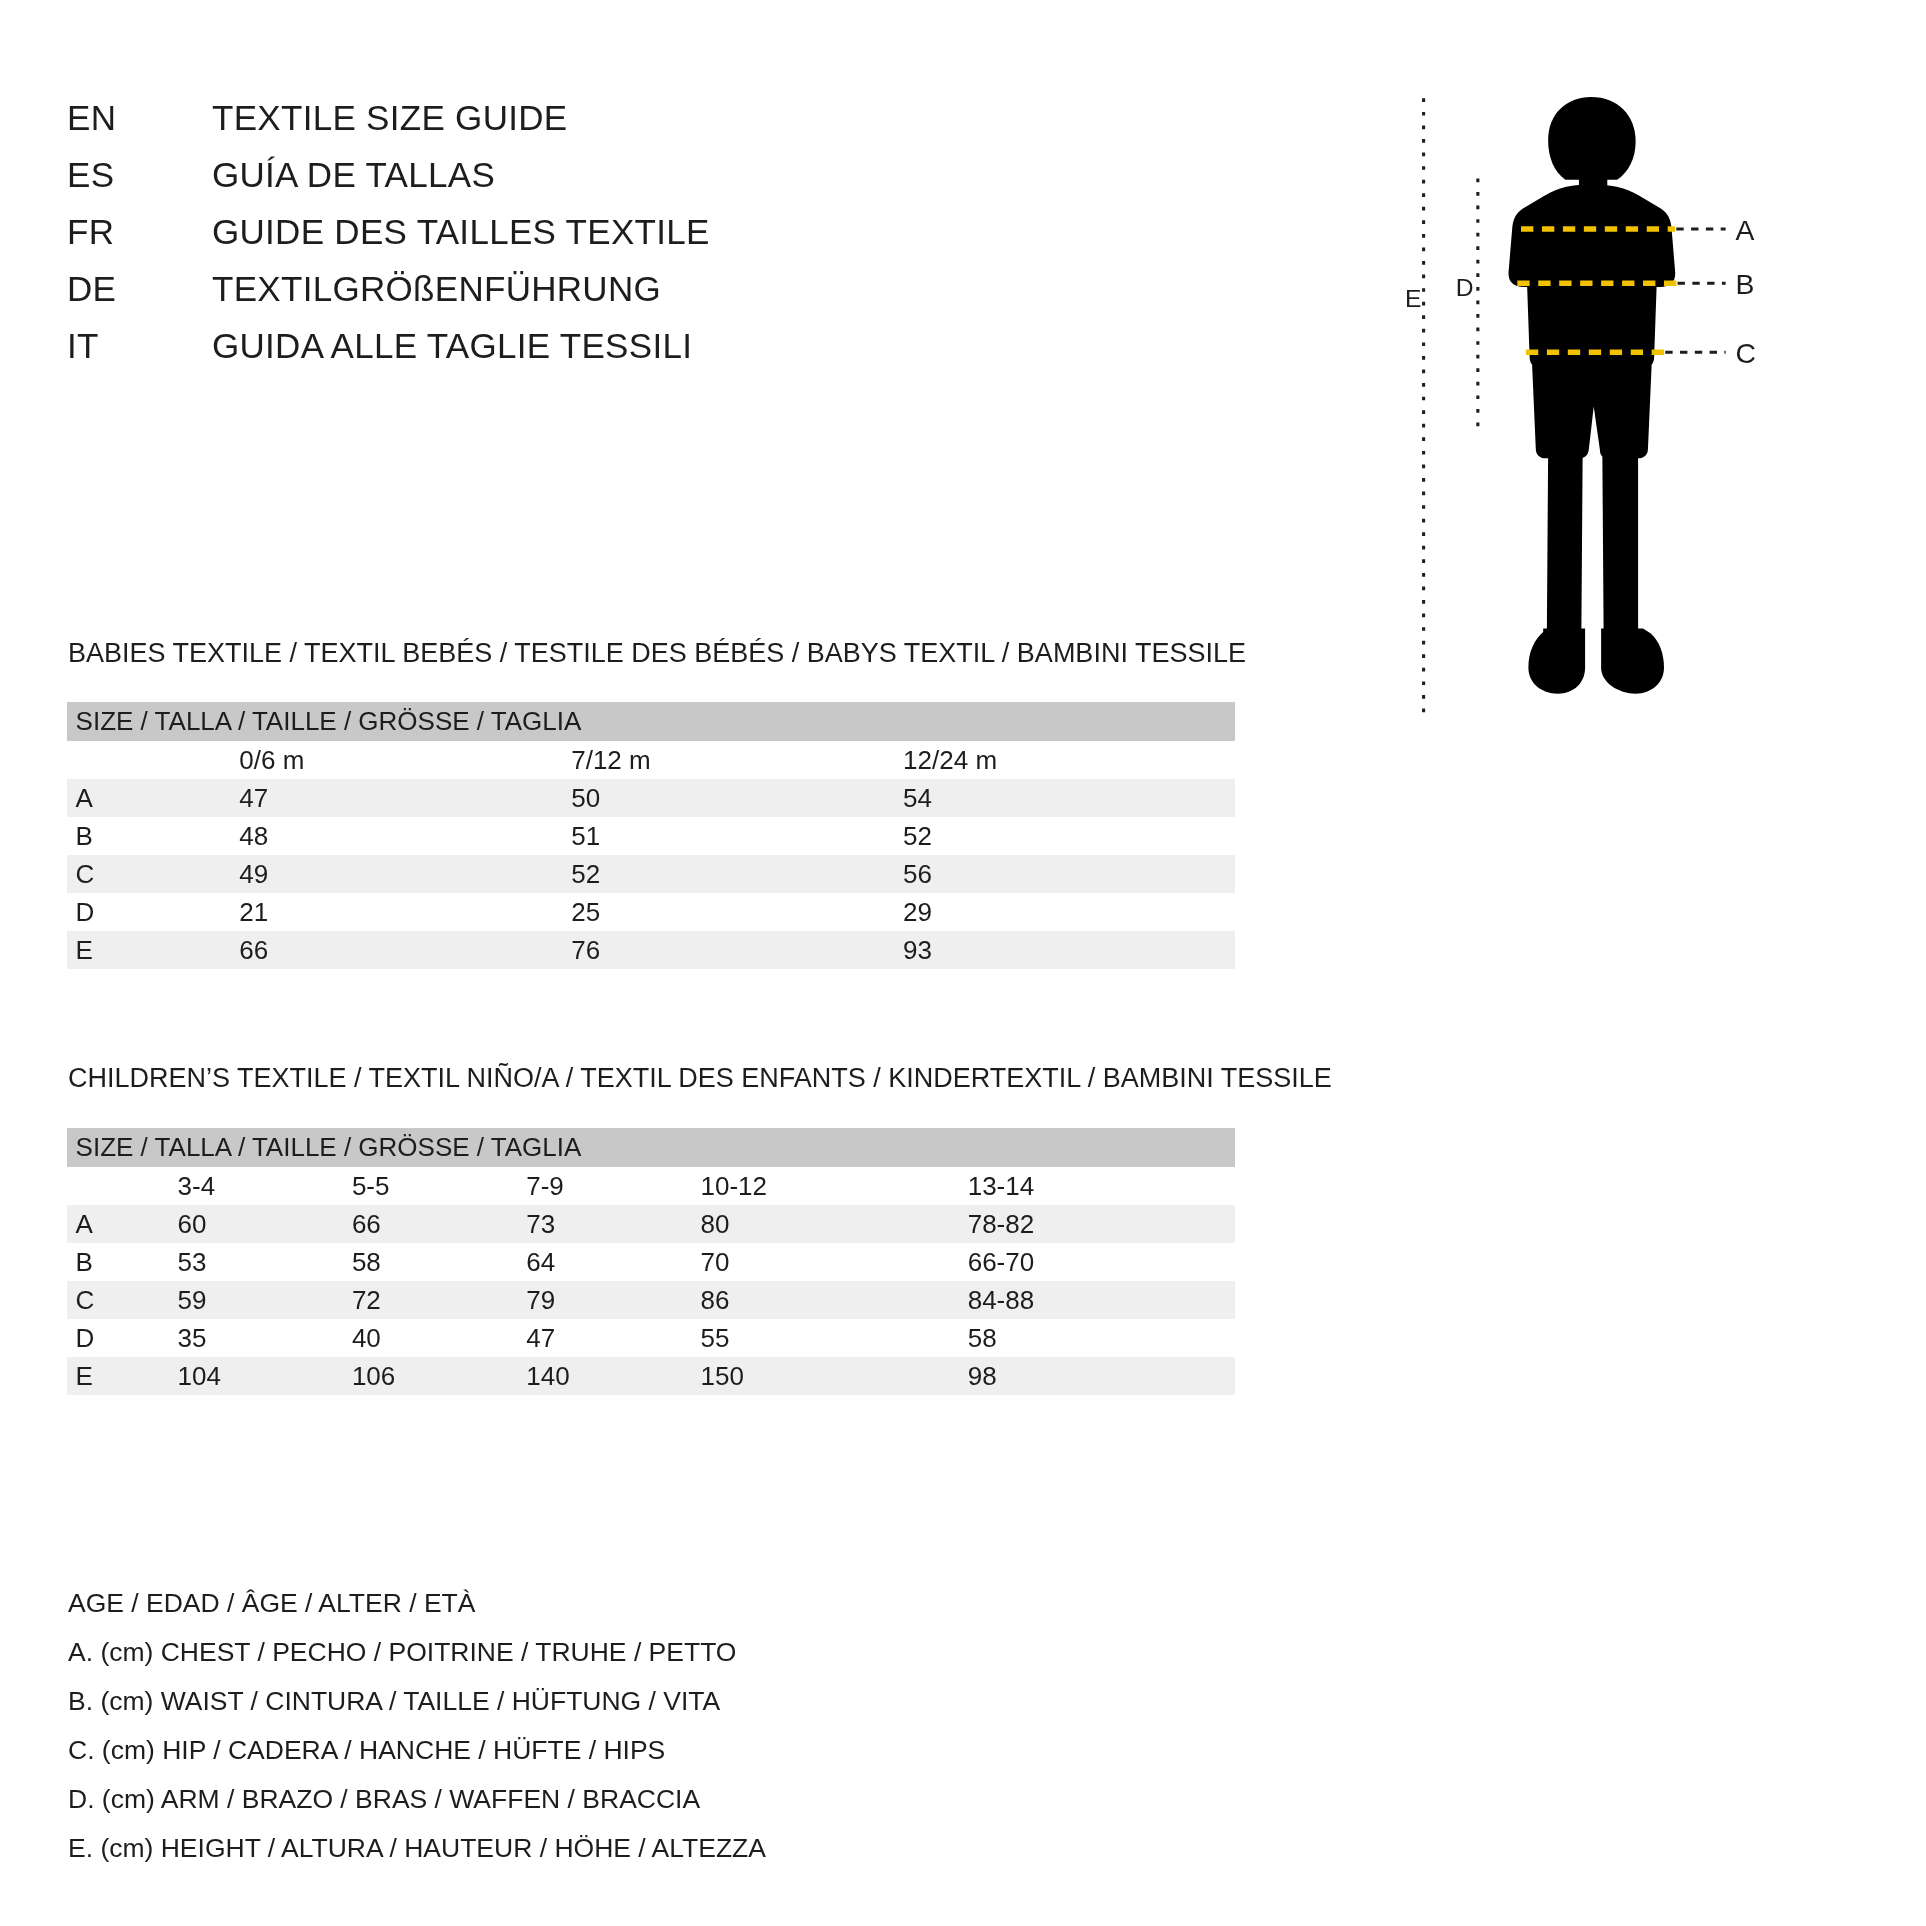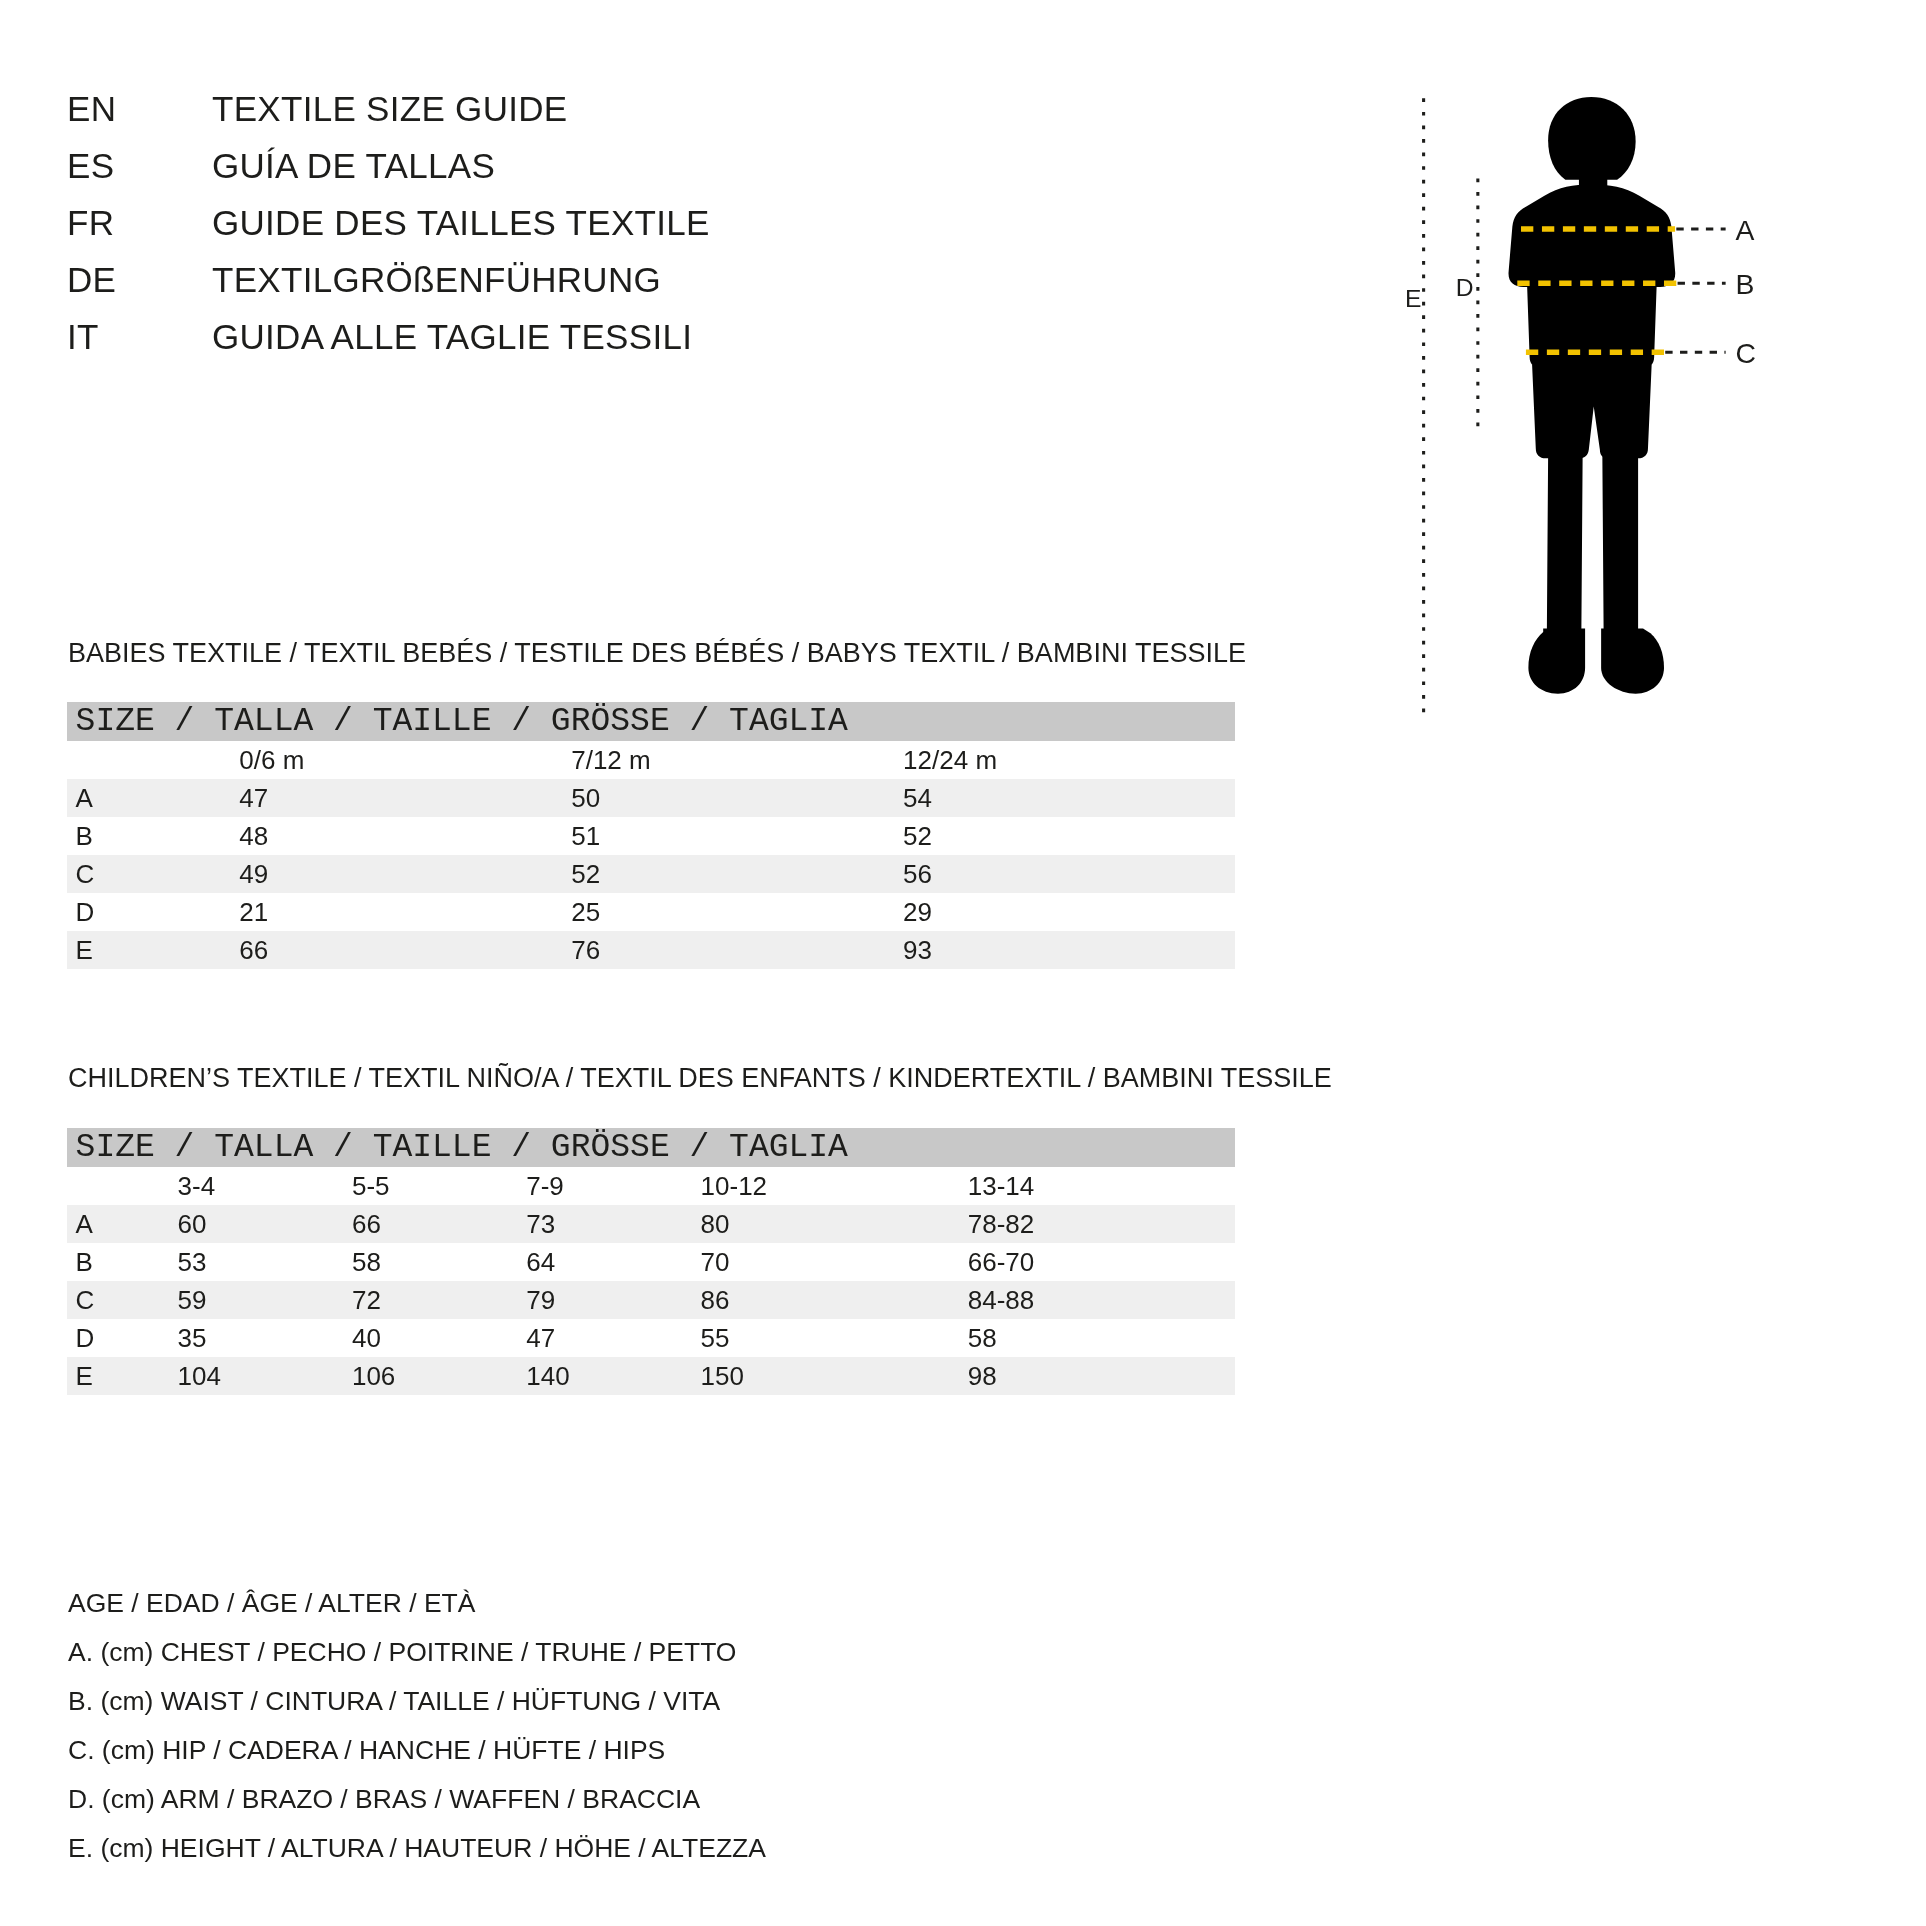--- a/index.html
+++ b/index.html
@@ -18,21 +18,21 @@
 
   
   .titles {
     position: absolute;
     left: 67px;
     top: 89px;
     width: 1171px;
   }
   .title-row {
     display: flex;
-    align-items: flex-start;
+    align-items: center;
     height: 57px;
   }
   .title-lang {
     width: 105px;
     font-size: 35px;
     letter-spacing: 0.3px;
     color: #1d1d1b;
   }
   .title-text {
     font-size: 35px;
@@ -74,24 +74,23 @@
 
   .size-table th, .size-table td {
     text-align: left;
     padding: 0;
     font-weight: normal;
     height: 38px;
     vertical-align: middle;
   }
   .tbl-title-row td {
     background: #c8c8c8;
-    font-size: 33px;
+    font-size: 26px;
     padding-left: 8.6px;
     height: 39px;
-    font-family: Liberation Mono, monospace;
   }
   .col-label { width: 102px; padding-left: 8.6px !important; }
   .col-val { width: 213px; }
   .row-shade td { background: #efefef; }
   .row-plain td { background: #ffffff; }
   .hdr-row td { background: #ffffff; }
   .cell-num { padding-left: 35px; }
   .cell-hdr { padding-left: 26px; }
 
   

